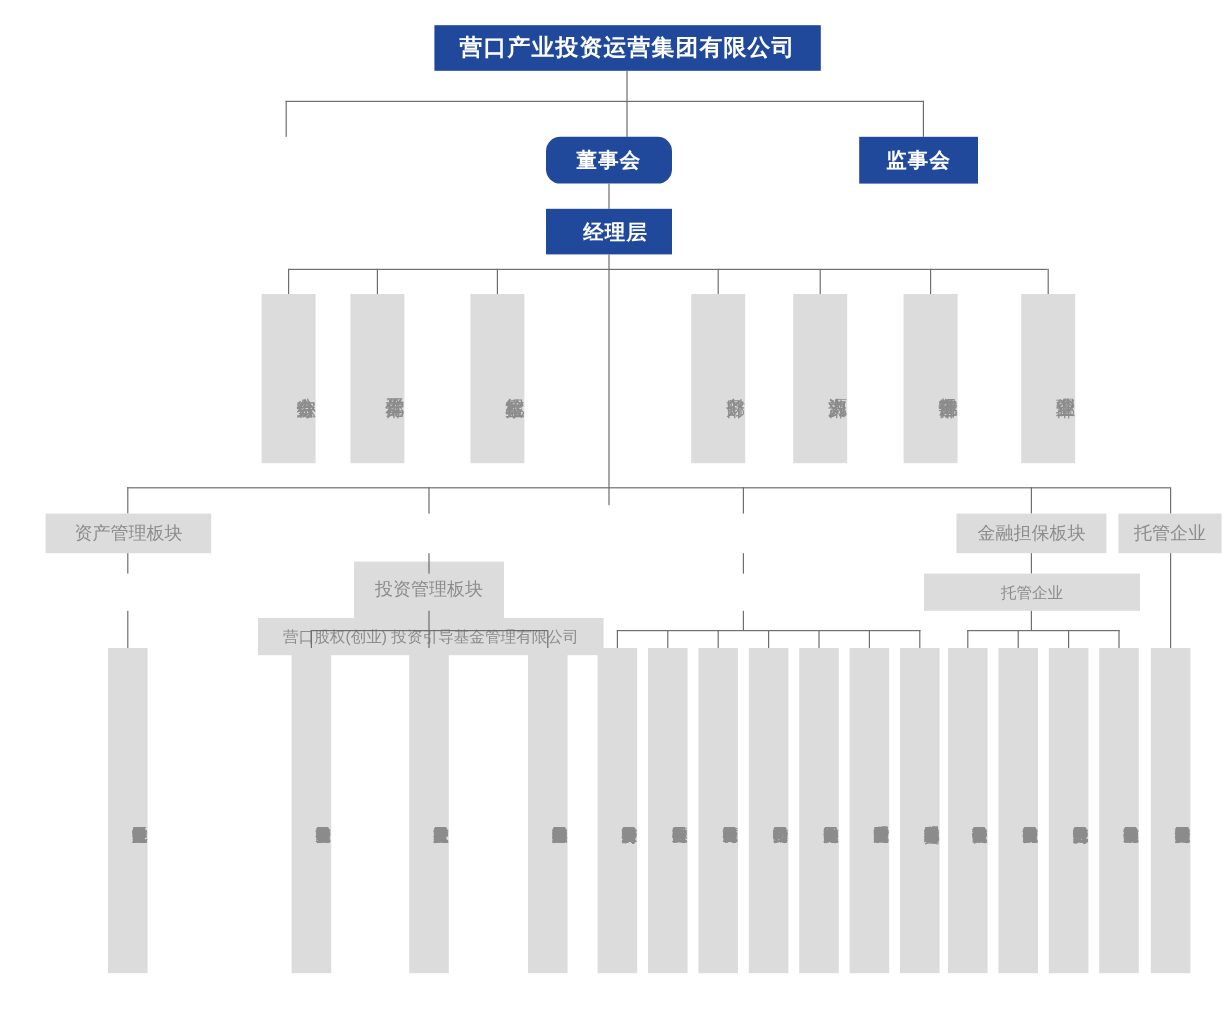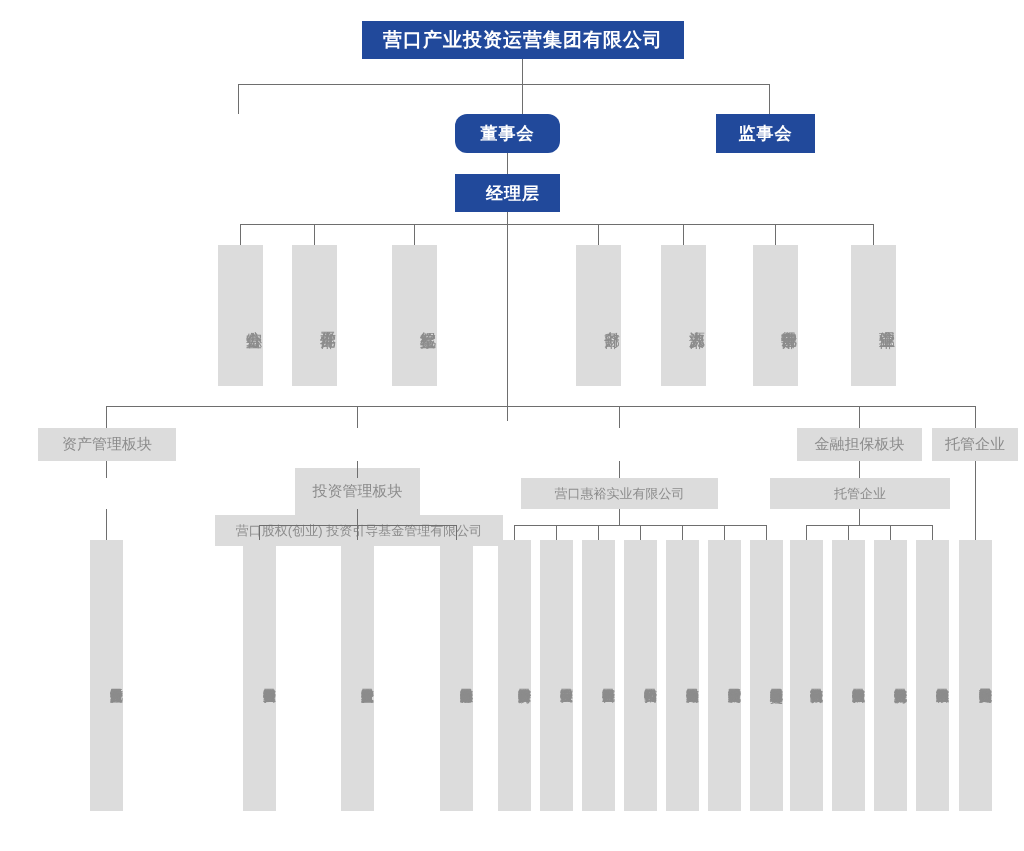--- a/index.html
+++ b/index.html
@@ -132,23 +132,20 @@
   </div>
 
   <div class="ln lnv" style="left:106px;top:461px;width:1px;height:17px;"></div>
   <div class="ln lnv" style="left:357px;top:461px;width:1px;height:17px;"></div>
   <div class="ln lnv" style="left:619px;top:461px;width:1px;height:17px;"></div>
   <div class="ln lnv" style="left:859px;top:461px;width:1px;height:17px;"></div>
 
   <div class="box grey" style="left:215px;top:480px;width:288px;height:31px;font-size:13px;margin-top:35px;">
     <span>营口股权(创业) 投资引导基金管理有限公司</span>
   </div>
-  <div class="box grey" style="left:521px;top:478px;width:197px;height:31px;font-size:13px;">
-    <span>营口惠裕实业有限公司</span>
-  </div>
   <div class="box grey" style="left:770px;top:478px;width:180px;height:31px;font-size:13px;">
     <span>托管企业</span>
   </div>
 
   <div class="ln lnv" style="left:106px;top:509px;width:1px;height:31px;"></div>
 
   <div class="ln lnv" style="left:357px;top:509px;width:1px;height:16px;"></div>
   <div class="ln lnh" style="left:259px;top:525px;width:197px;height:1px;"></div>
   <div class="ln lnv" style="left:259px;top:525px;width:1px;height:15px;"></div>
   <div class="ln lnv" style="left:357px;top:525px;width:1px;height:15px;"></div>

